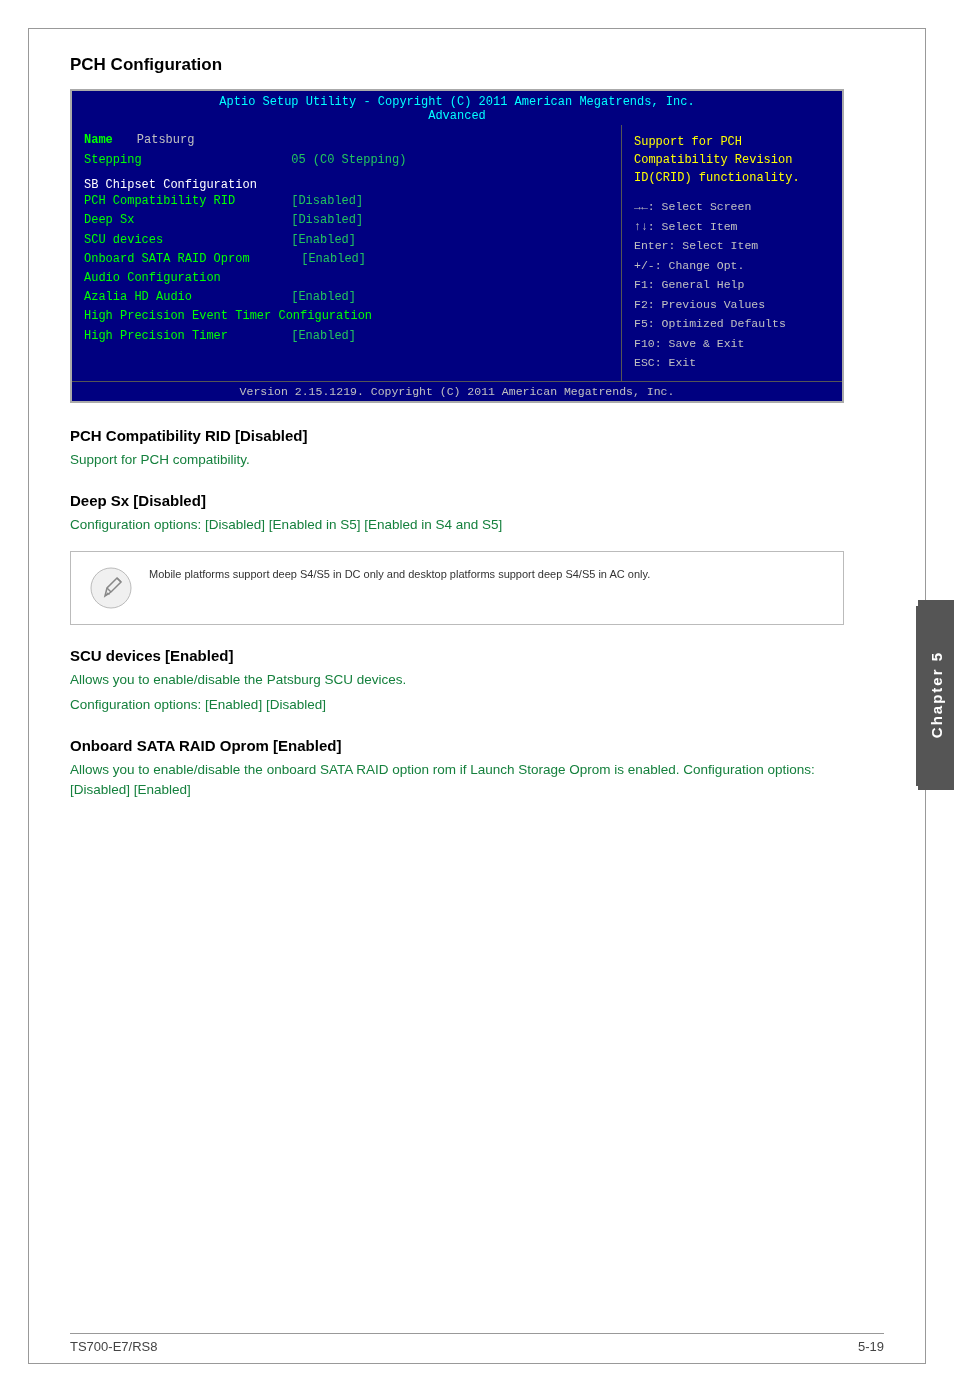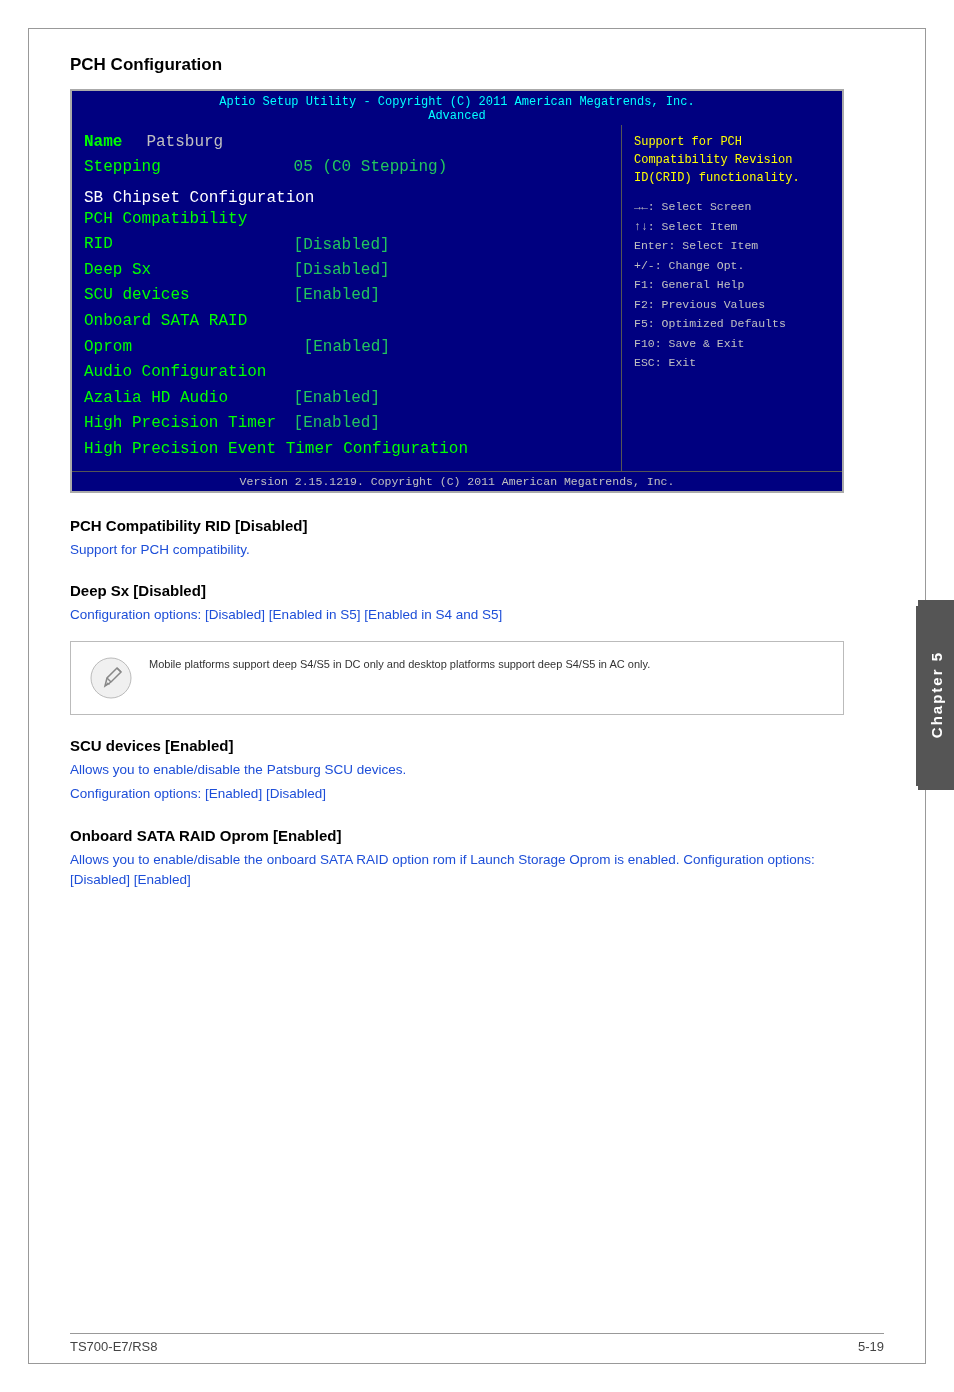--- a/index.html
+++ b/index.html
@@ -99,21 +99,21 @@
       display: flex;
       flex-direction: row;
       padding: 0;
     }
     .bios-left {
       flex: 1;
       padding: 8px 12px;
       border-right: 1px solid #555;
       color: #c0c0c0;
       font-family: 'Courier New', Courier, monospace;
-      font-size: 16px;
+      font-size: 12px;
     }
     .bios-right {
       width: 220px;
       padding: 8px 12px;
       font-family: 'Courier New', Courier, monospace;
       font-size: 12px;
       color: #c0c0c0;
     }
     .bios-right-top {
       color: #ffff00;
@@ -162,21 +162,21 @@
     
     .subsection-title {
       font-size: 15px;
       font-weight: bold;
       color: #000;
       margin-top: 22px;
       margin-bottom: 6px;
     }
     .subsection-body {
       font-size: 13.5px;
-      color: #1d4ed8;
+      color: #15803d;
       margin-bottom: 4px;
       line-height: 1.5;
     }
 
     
     .note-box {
       border: 1px solid #bbb;
       border-radius: 0;
       display: flex;
       align-items: flex-start;
@@ -267,25 +267,25 @@
           <span class="value" style="margin-left:10px;">[Enabled]</span>
         </div>
         <div class="bios-row highlight">
           <span class="label">Audio Configuration</span>
         </div>
         <div class="bios-row highlight">
           <span class="label">Azalia HD Audio</span>
           <span class="value">[Enabled]</span>
         </div>
         <div class="bios-row highlight">
+          <span>High Precision Event Timer Configuration</span>
+        </div>
+        <div class="bios-row highlight">
           <span class="label">High Precision Timer</span>
           <span class="value">[Enabled]</span>
-        </div>
-        <div class="bios-row highlight">
-          <span>High Precision Event Timer Configuration</span>
         </div>
       </div>
       <div class="bios-right">
         <div class="bios-right-top">Support for PCH<br>Compatibility Revision<br>ID(CRID) functionality.</div>
         <div class="bios-right-keys">
           <div>→←: Select Screen</div>
           <div>↑↓: Select Item</div>
           <div>Enter: Select Item</div>
           <div>+/-: Change Opt.</div>
           <div>F1: General Help</div>

